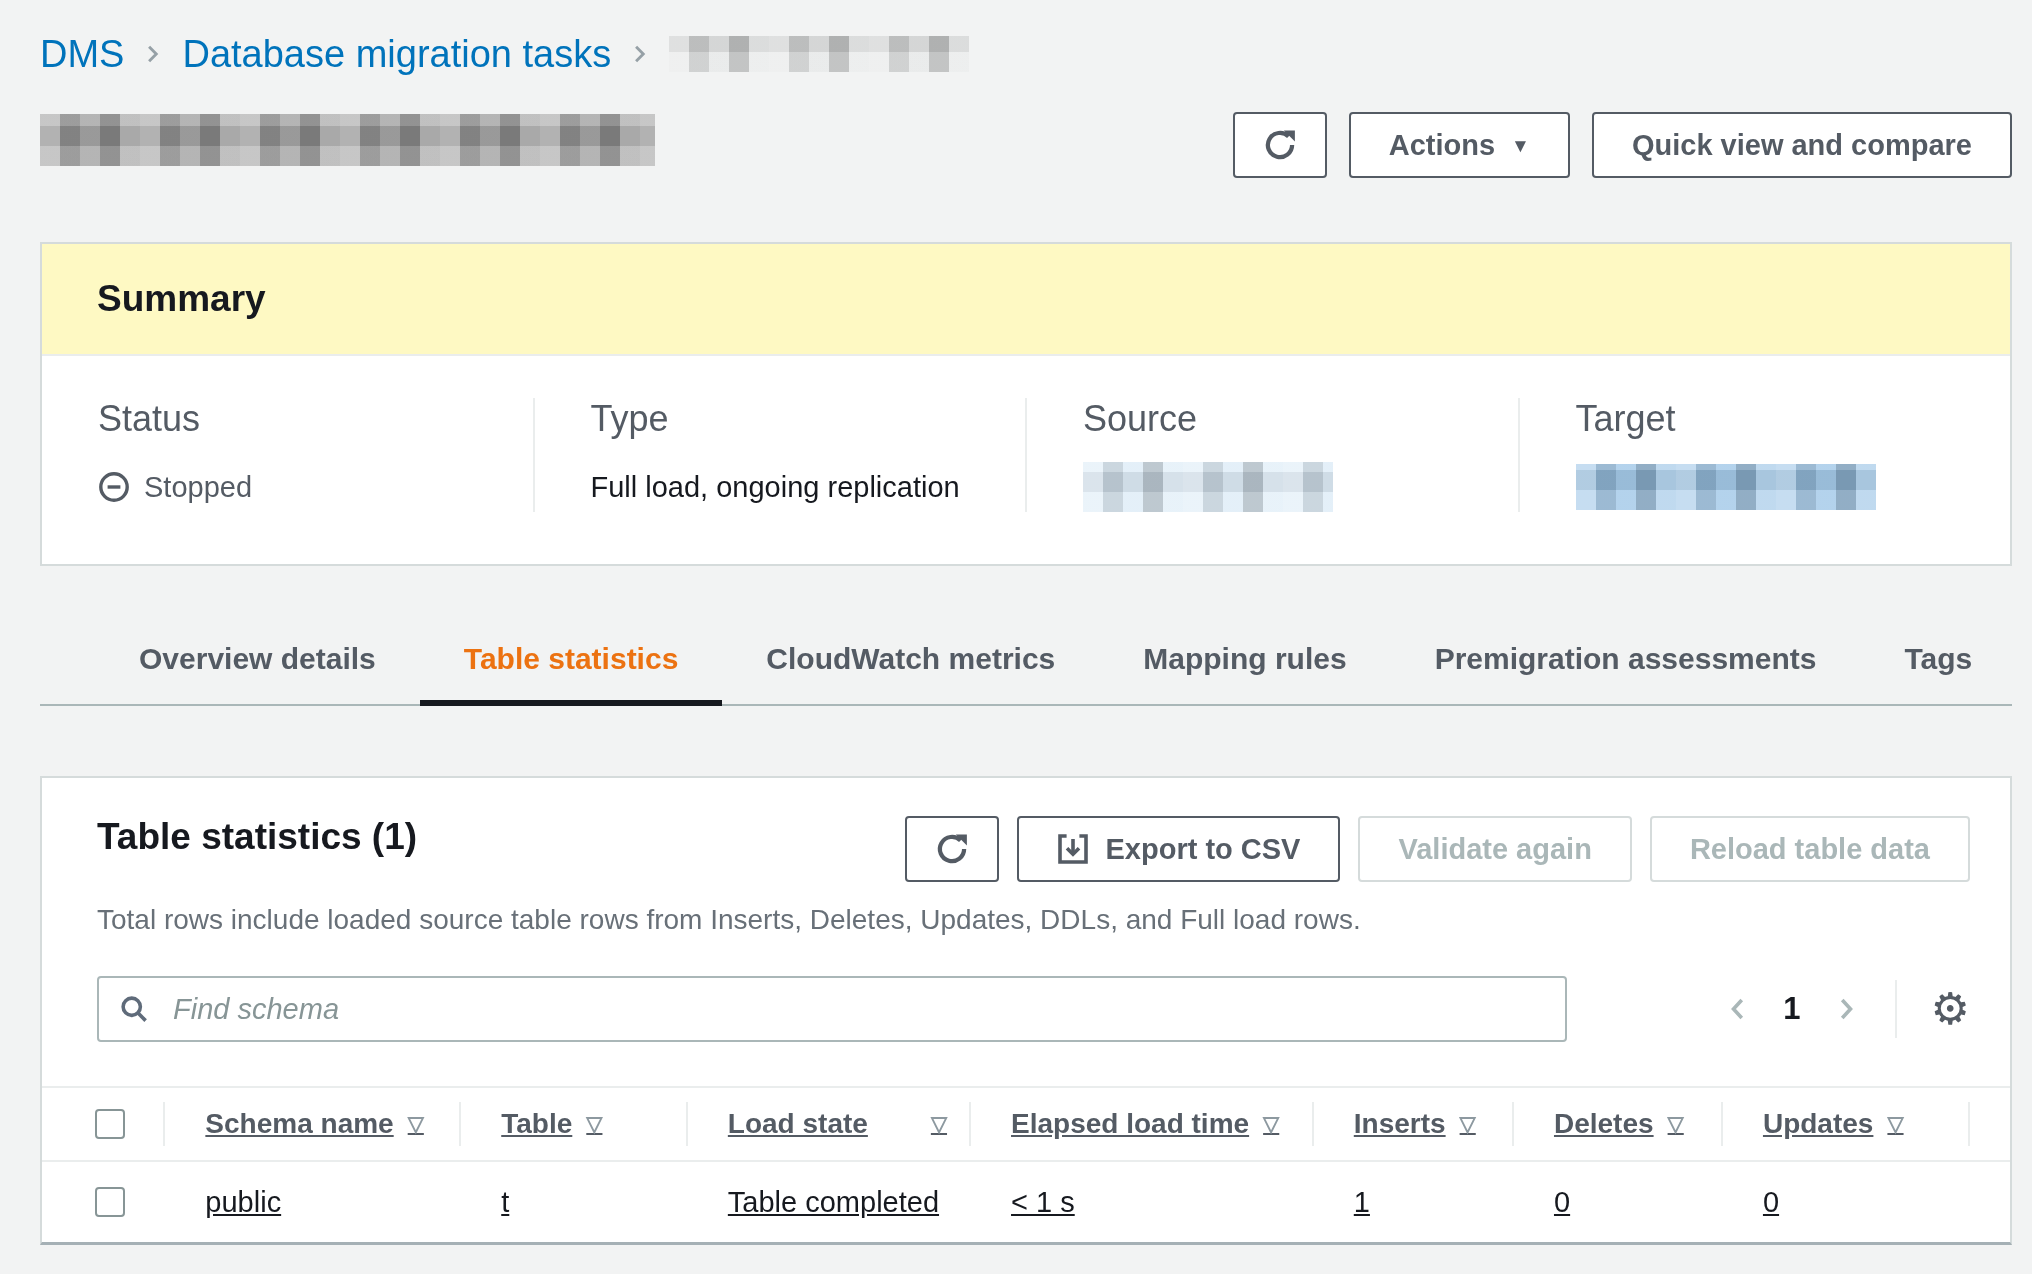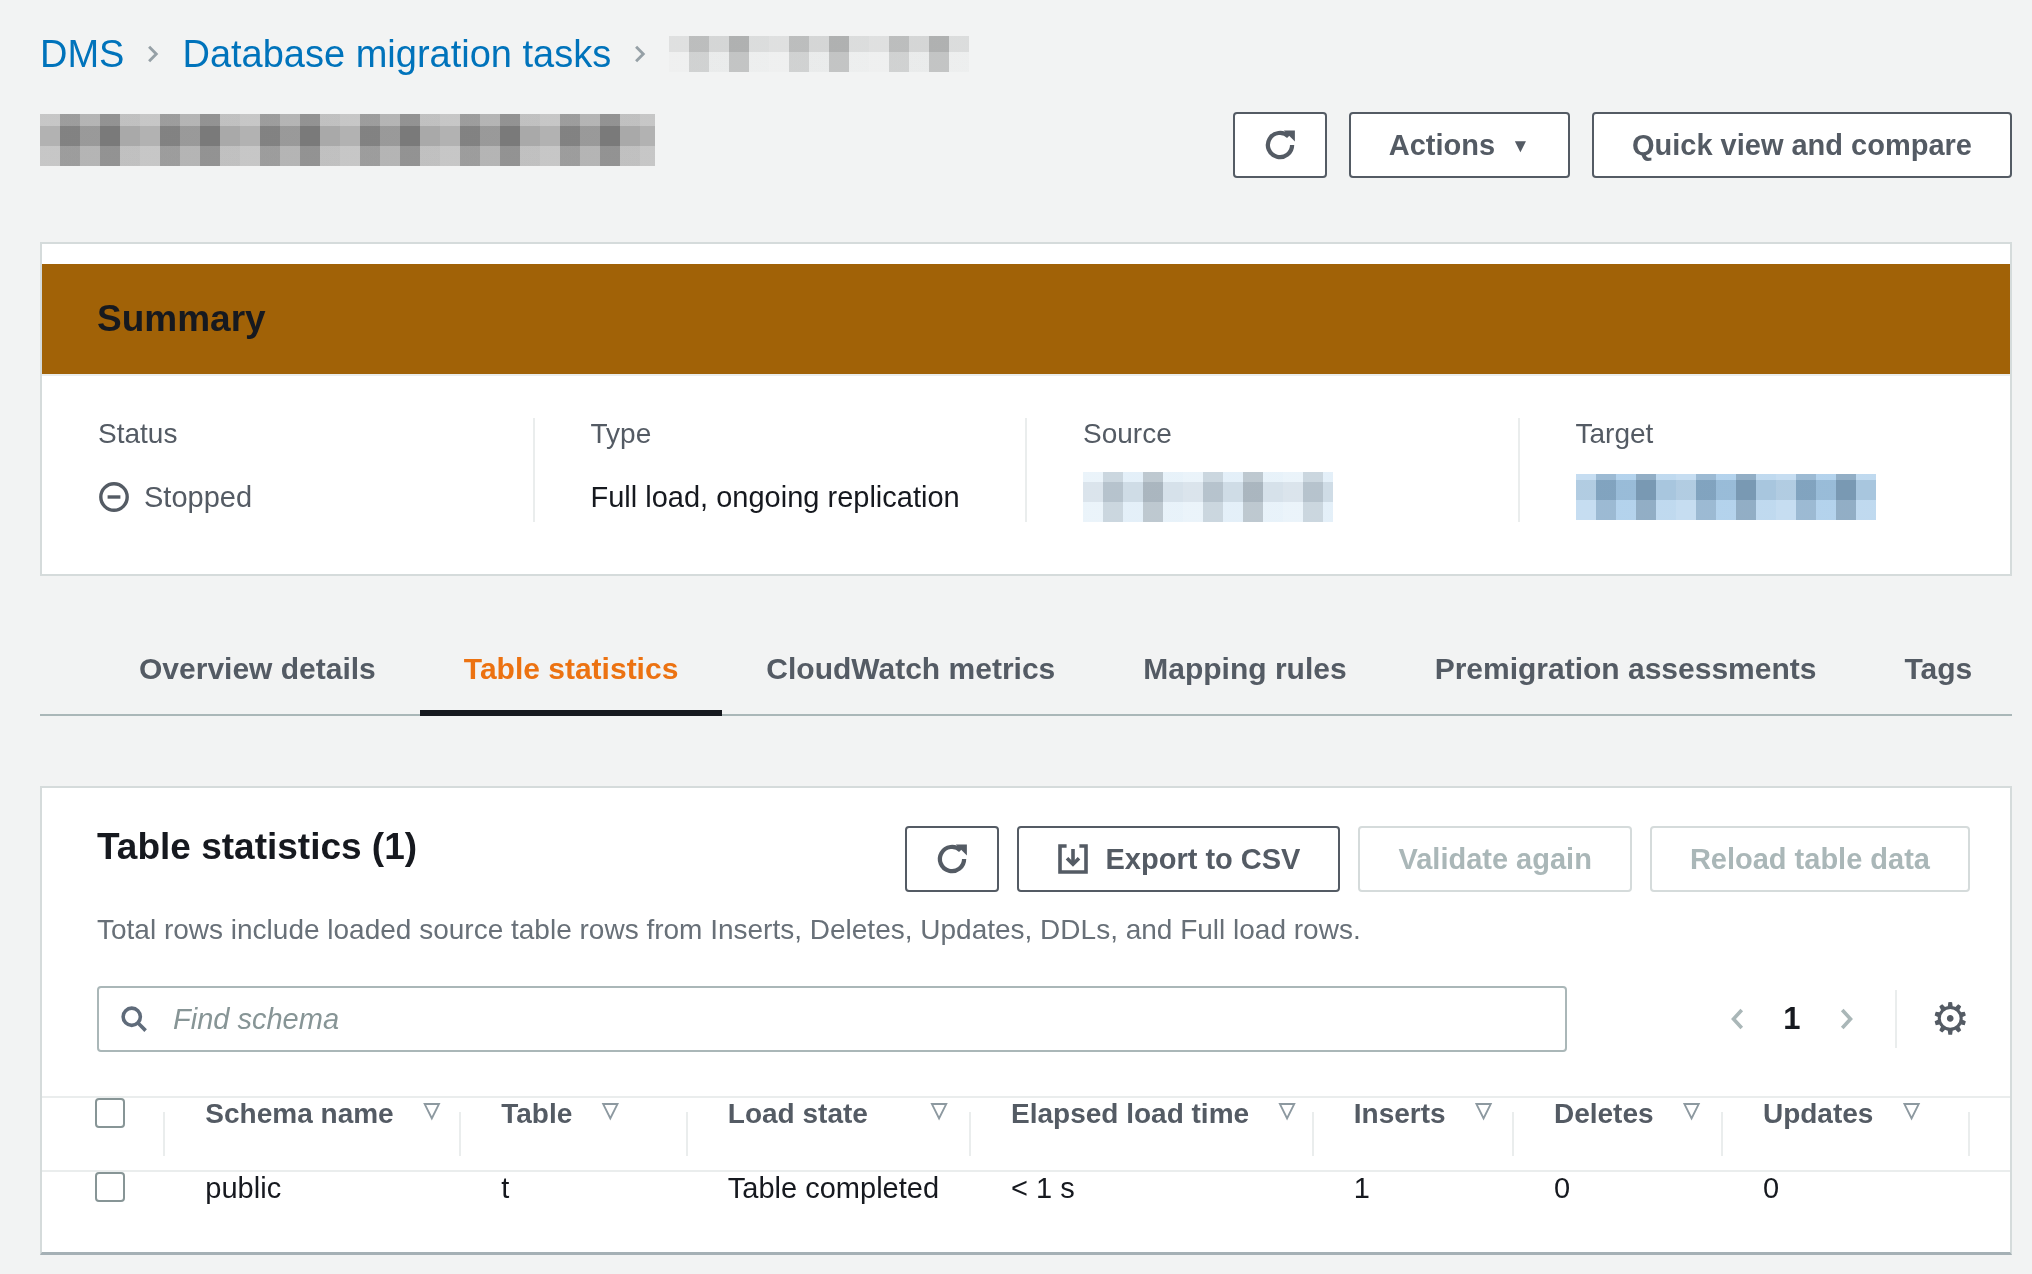--- a/index.html
+++ b/index.html
@@ -38,27 +38,27 @@
     color:#545b64; font-family:inherit; font-size:29px; font-weight:700;
     padding:8px 38px; display:flex; align-items:center; gap:16px; cursor:pointer; white-space:nowrap;
   }
   .btn.icon-btn { width:94px; padding:0; justify-content:center; }
   .btn.disabled { border-color:#d5dbdb; color:#aab7b8; cursor:default; }
   .caret { font-size:19px; line-height:1; }
 
   
   .panel { background:#fff; border:2px solid #d5dbdb; }
   .summary-panel { margin-top:64px; }
-  .panel-header { background:#a16207; border-bottom:2px solid #eaeded; padding:34px 55px;margin-top:20px; }
+  .panel-header { background:#fef9c3; border-bottom:2px solid #eaeded; padding:34px 55px; }
   .panel-header h2, .ts-title { font-size:37px; font-weight:700; color:#16191f; }
 
   .summary-body { display:flex; padding:42px 0 52px; }
   .sum-col { flex:1; padding:0 24px 0 56px; }
   .sum-col + .sum-col { border-left:2px solid #eaeded; }
-  .sum-label { font-size:28px; color:#545b64; }
+  .sum-label { font-size:36px; color:#545b64; }
   .sum-value { margin-top:22px; font-size:29px; min-height:50px; display:flex; align-items:center; gap:14px; }
   .status-value { color:#545b64; }
 
   
   .tabs { margin-top:56px; display:flex; align-items:center; padding-left:55px; border-bottom:2px solid #aab7b8; }
   .tab { position:relative; padding:20px 44px 28px; font-size:30px; font-weight:700; color:#545b64; cursor:pointer; white-space:nowrap; }
   .tab.active { color:#ec7211; }
   .tab.active::after { content:""; position:absolute; left:0; right:0; bottom:-2px; height:6px; background:#16191f; }
   .tab-sep { width:2px; align-self:stretch; margin:6px 0 14px; background:#aab7b8; }
 
@@ -83,22 +83,22 @@
   .page-num { font-size:31px; font-weight:700; color:#16191f; padding:0 4px; }
   .pag-divider { width:2px; height:58px; background:#eaeded; margin:0 8px; }
   .gear { font-size:44px; color:#545b64; line-height:1; cursor:pointer; }
 
   
   .data-table { margin-top:44px; border-top:2px solid #eaeded; }
   .tr { display:flex; align-items:center; }
   .tr.head { height:72px; font-weight:700; color:#545b64; font-size:28px; }
   .tr.body-row { height:82px; font-size:29px; color:#16191f; border-top:2px solid #eaeded; }
   .td {
-    height:100%; display:flex; align-items:flex-start; gap:30px;
-    padding-left:42px; overflow:hidden; white-space:nowrap; position:relative;
+    height:100%; display:flex; align-items:center; gap:14px;
+    padding-left:42px; overflow:hidden; white-space:nowrap; position:relative;text-decoration:underline;
   }
   .tr.head .td + .td::before { content:""; position:absolute; left:0; top:14px; width:2px; height:44px; background:#eaeded; }
   .c0 { width:123px; padding-left:53px; }
   .c1 { width:302px; } .c2 { width:186px; } .c3 { width:289px;margin-left:44px; }
   .c4 { width:350px; } .c5 { width:204px; } .c6 { width:213px; }
   .c7 { width:252px; } .c8 { flex:1; }
   .sort { color:#8d99a0; font-size:21px; }
   .th-load .sort { margin-left:auto; margin-right:22px; }
   .checkbox { width:30px; height:30px; flex:none; border:2px solid #879596; border-radius:4px; background:#fff; cursor:pointer; }
 

